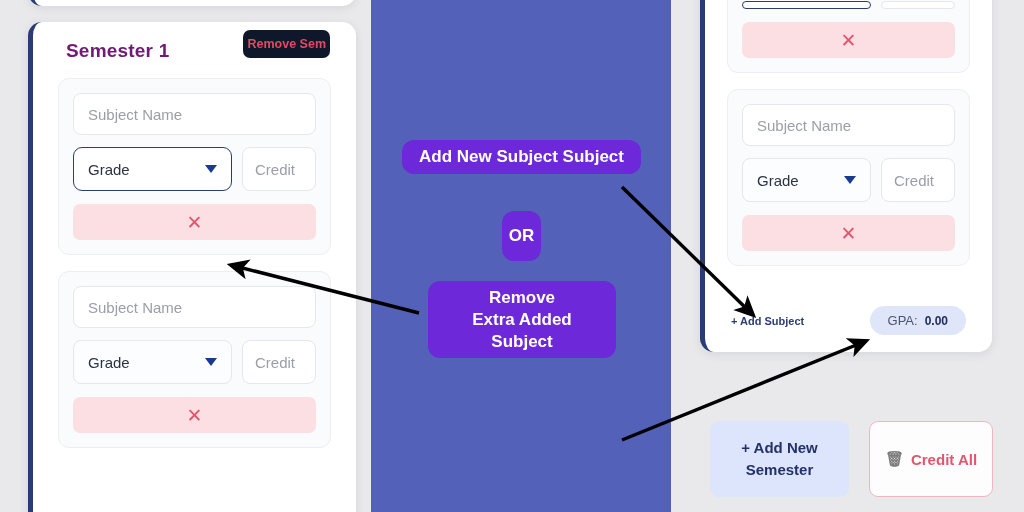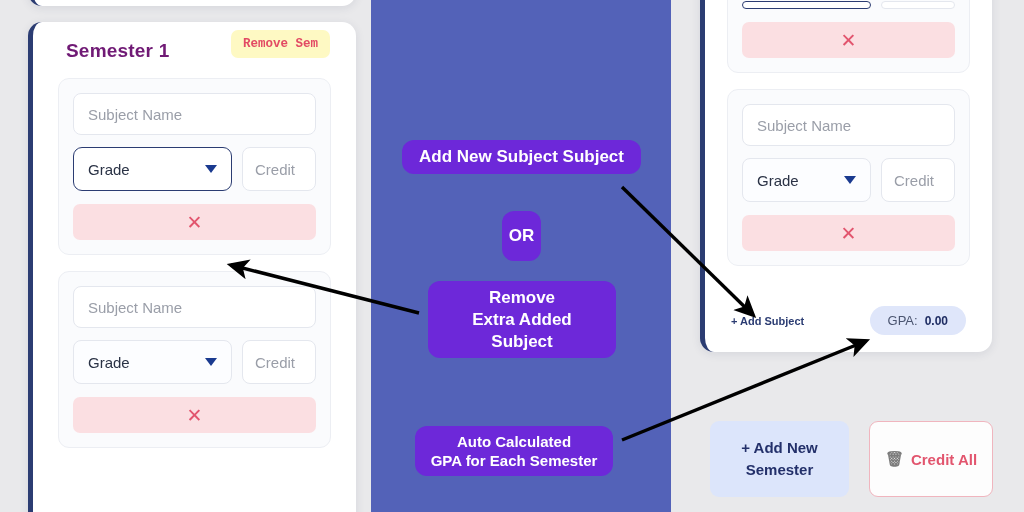--- a/index.html
+++ b/index.html
@@ -39,29 +39,28 @@
   .sem-title {
     position: absolute;
     left: 33px; top: 18px;
     font-size: 19px; font-weight: bold;
     color: #701a75;
     letter-spacing: .2px;
   }
   .remove-sem {
     position: absolute;
     right: 26px; top: 8px;
-    background: #fef9c3;
+    background: #0f172a;
     color: #e24a64;
     font-size: 12.5px;
     font-weight: 600;
-    padding: 7px 12px;
+    padding: 7px 4px;
     border-radius: 7px;
     border: none;
     cursor: pointer;
-    font-family: Liberation Mono, monospace;
   }
 
   
   .subject {
     background: #fafbfd;
     border: 1px solid #eceef3;
     border-radius: 11px;
     padding: 14px;
     margin: 0 0 16px 0;
   }
@@ -272,22 +271,20 @@
   </div>
 
   <div id="blueband">
     <div class="callout" style="left:31px; top:140px; width:239px;">Add New Subject Subject</div>
 
     <div class="callout" style="left:131px; top:211px; width:39px; padding:14px 0;">OR</div>
 
     <div class="callout" style="left:57px; top:281px; width:188px;">Remove
 Extra Added Subject</div>
 
-    <div class="callout" style="left:44px; top:426px; width:198px; font-size:15px;">Auto Calculated
-GPA for Each Semester</div>
   </div>
 
   <div class="sem-card" style="left:700px; top:-120px; width:292px; height:472px;">
 
     <div style="padding:126px 22px 0 22px;">
 
       <div class="subject" style="margin-top:-92px; padding-top:86px;">
         <div class="row2" style="margin-top:0;">
           <div class="select-wrap focused" style="height:8px; padding:0;">
           </div>

